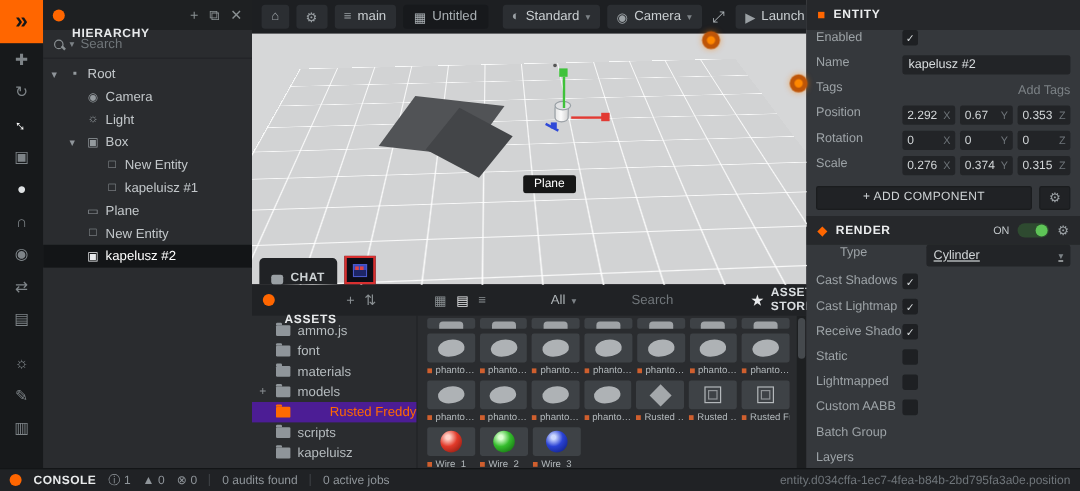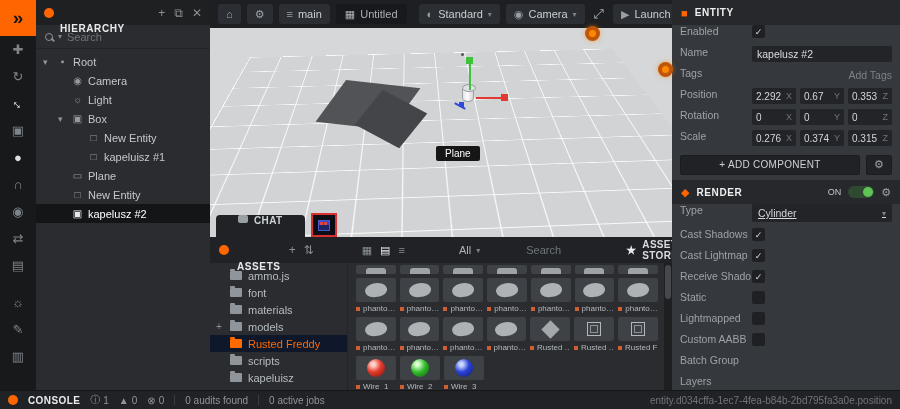--- a/index.html
+++ b/index.html
@@ -59,21 +59,21 @@
   .cyl::before { content:""; position:absolute; left:-1px; top:-3px; width:12px; height:6px; background:#e0e1e3; border:1px solid #99a0a5; border-radius:50%; }
   .gz-y { position:absolute; left:259px; top:36px; width:2px; height:26px; background:#3fc23a; }
   .gz-ycap { position:absolute; left:256px; top:29px; width:7px; height:7px; background:#3fc23a; }
   .gz-x { position:absolute; left:266px; top:69px; width:26px; height:2px; background:#e23a33; }
   .gz-xcap { position:absolute; left:291px; top:66px; width:7px; height:7px; background:#e23a33; }
   .gz-z { position:absolute; left:244px; top:77px; width:12px; height:2px; background:#2f49d8; transform:rotate(28deg); }
   .gz-zcap { position:absolute; left:249px; top:74px; width:5px; height:5px; background:#2f49d8; }
   .vtt { position:absolute; left:226px; top:118px; background:#161616; color:#fff; font-size:10px; padding:2px 9px; border-radius:2px; }
   .vdot { position:absolute; left:251px; top:25px; width:3px; height:3px; border-radius:50%; background:#555; }
   .chat { position:absolute; left:6px; bottom:0; display:flex; align-items:flex-end; gap:6px; z-index:7; }
-  .chattab { height:22px; background:#202225; border-radius:4px 4px 0 0; color:#cdd2d4; font-size:10px; font-weight:bold; display:flex; align-items:flex-start; gap:6px; padding:0 22px; letter-spacing:.4px; }
+  .chattab { height:22px; background:#202225; border-radius:4px 4px 0 0; color:#cdd2d4; font-size:10px; font-weight:bold; display:flex; align-items:flex-end; gap:6px; padding:0 10px; letter-spacing:.4px; }
   .bubble { width:10px; height:8px; background:#9aa0a4; border-radius:2px; position:relative; }
   .bubble::after { content:""; position:absolute; left:2px; bottom:-3px; border:3px solid transparent; border-top-color:#9aa0a4; border-left-width:2px; border-right-width:2px; }
   .avatar { width:26px; height:24px; background:#0d0d16; border:2px solid #d93030; display:flex; align-items:center; justify-content:center; }
   .avpx { width:12px; height:11px; background:linear-gradient(#3948c0 45%,#1d2566 45%); box-shadow:inset 0 0 0 1px #4a58c9; }
   .avpx::after { content:""; display:block; width:3px; height:3px; background:#e04444; margin:2px 0 0 2px; box-shadow:4px 0 #e04444; }
 
   
   .assets { position:absolute; left:210px; top:237px; width:462px; height:153px; background:#2a2c2f; }
   .ahead { height:26px; background:#202225; display:flex; align-items:center; gap:8px; padding:0 9px; }
   .ahic { color:#8a9093; font-size:12px; }
@@ -83,21 +83,21 @@
   .adrop .bcaret { color:#7c8286; font-size:8px; }
   .asearch { margin-left:38px; width:92px; }
   .astore { margin-left:auto; display:flex; align-items:center; gap:6px; color:#d9dde0; font-size:10px; font-weight:bold; letter-spacing:.3px; }
   .astore .star { color:#e8eaec; font-size:11px; }
   .abody { position:absolute; left:0; top:26px; right:0; bottom:0; display:flex; }
   .afolders { width:138px; border-right:1px solid #222427; padding-top:4px; }
   .afrow { height:17px; display:flex; align-items:center; gap:6px; padding-left:20px; color:#b6bcbf; font-size:11px; position:relative; }
   .afrow .exp { position:absolute; left:6px; color:#8a9093; font-size:10px; }
   .folder { width:12px; height:9px; background:#8f959a; border-radius:1px; position:relative; flex:none; }
   .folder::before { content:""; position:absolute; top:-2px; left:0; width:5px; height:2px; background:#8f959a; border-radius:1px 1px 0 0; }
-  .afrow.sel { color:#ff6a00; background:#0f172a; }
+  .afrow.sel { color:#ff6a00; background:#4c1d95;justify-content:space-between; }
   .afrow.sel .folder, .afrow.sel .folder::before { background:#ff6a00; }
   .agrid { position:relative; flex:1; padding:0 12px 0 6px; overflow:hidden; }
   .grow { display:flex; }
   .tile { width:40px; margin:2px; }
   .thumb { height:24px; background:#3e4246; border-radius:2px; display:flex; align-items:center; justify-content:center; overflow:hidden; }
   .partial .thumb { height:9px; align-items:flex-start; }
   .tlabel { display:flex; align-items:center; gap:3px; margin-top:2px; color:#b3b9bc; font-size:8px; white-space:nowrap; overflow:hidden; }
   .tdot { width:4px; height:4px; background:#cf5f2e; flex:none; }
   .m-blob { width:22px; height:14px; background:#aeb2b5; border-radius:45% 55% 40% 50%; transform:rotate(-12deg); }
   .m-part { width:20px; height:12px; background:#9fa3a6; border-radius:3px; margin-top:3px; }
@@ -127,21 +127,21 @@
   .nv { color:#d3d7d9; font-size:10px; }
   .na { color:#6e7479; font-size:9px; }
   .addrow { height:27px; display:flex; gap:6px; padding:3px 8px; align-items:center; }
   .addbtn { flex:1; height:20px; background:#202225; border:1px solid #1a1c1e; border-radius:2px; color:#ced3d5; font-size:10px; display:flex; align-items:center; justify-content:center; letter-spacing:.3px; }
   .sqbtn { width:26px; height:20px; background:#202225; border:1px solid #1a1c1e; border-radius:2px; color:#9aa0a4; display:flex; align-items:center; justify-content:center; font-size:11px; flex:none; }
   .rhead { height:24px; background:#26282b; display:flex; align-items:center; gap:7px; padding:0 9px; margin-top:2px; }
   .on { margin-left:auto; color:#c3c8cb; font-size:9px; }
   .toggle { width:26px; height:12px; border-radius:6px; background:#2e4a30; position:relative; flex:none; }
   .toggle::after { content:""; position:absolute; right:1px; top:1px; width:10px; height:10px; border-radius:50%; background:#5ec457; }
   .hgear { color:#9aa0a4; font-size:11px; }
-  .typerow { height:24px; }
+  .typerow { height:24px;margin-left:20px; }
   .seldd { flex:1; height:18px; background:#222427; border-radius:2px; display:flex; align-items:center; padding:0 6px; color:#d3d7d9; font-size:10.5px; min-width:0;text-decoration:underline; }
   .seldd .bcaret { margin-left:auto; color:#7c8286; font-size:8px; }
 
   
   .console { position:absolute; left:0; top:390px; width:900px; height:19px; background:#202225; border-top:1px solid #131517; display:flex; align-items:center; gap:10px; padding:0 8px; }
   .ctitle { color:#e9ebec; font-weight:bold; font-size:10px; letter-spacing:.4px; }
   .cstat { display:flex; align-items:center; gap:3px; color:#8f959a; font-size:10px; }
   .csep { width:1px; height:10px; background:#3a3d41; }
   .cdim { color:#8f959a; font-size:10px; }
   .cpath { margin-left:auto; color:#6f757a; font-size:10px; }

